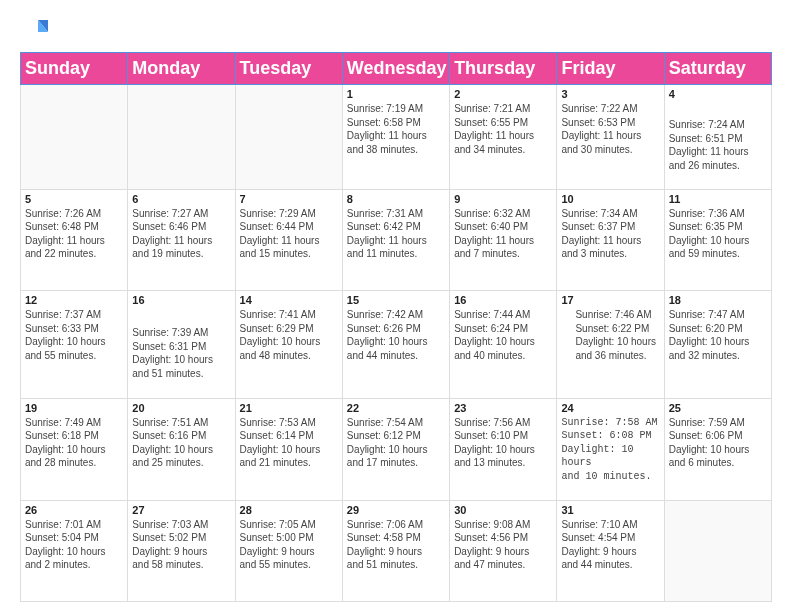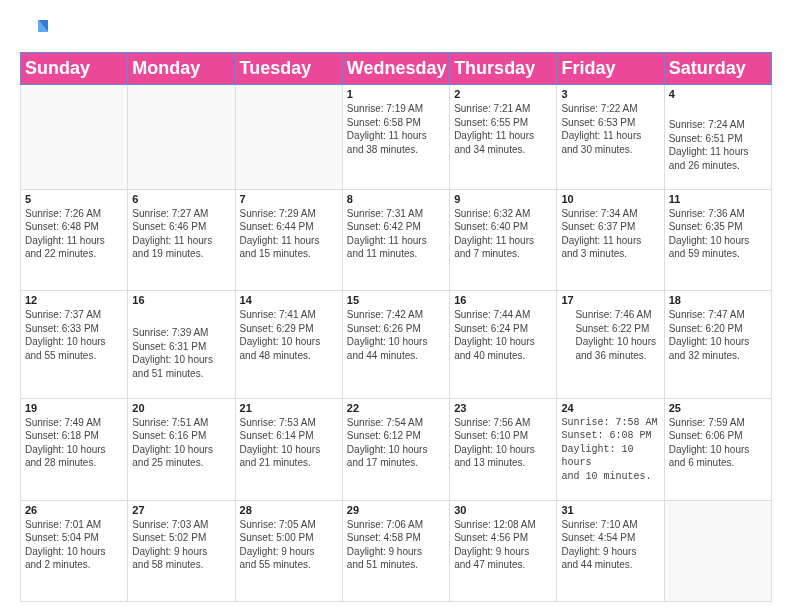--- a/index.html
+++ b/index.html
@@ -344,21 +344,21 @@
           </td>
           <td>
             <div class="day-number">29</div>
             <div class="day-info" style="white-space: pre-line;">Sunrise: 7:06 AM
 Sunset: 4:58 PM
 Daylight: 9 hours
 and 51 minutes.</div>
           </td>
           <td>
             <div class="day-number">30</div>
-            <div class="day-info" style="white-space: pre-line;">Sunrise: 12:08 AM
+            <div class="day-info" style="white-space: pre-line;">Sunrise: 9:08 AM
 Sunset: 4:56 PM
 Daylight: 9 hours
 and 47 minutes.</div>
           </td>
           <td>
             <div class="day-number">31</div>
             <div class="day-info" style="white-space: pre-line;">Sunrise: 7:10 AM
 Sunset: 4:54 PM
 Daylight: 9 hours
 and 44 minutes.</div>

